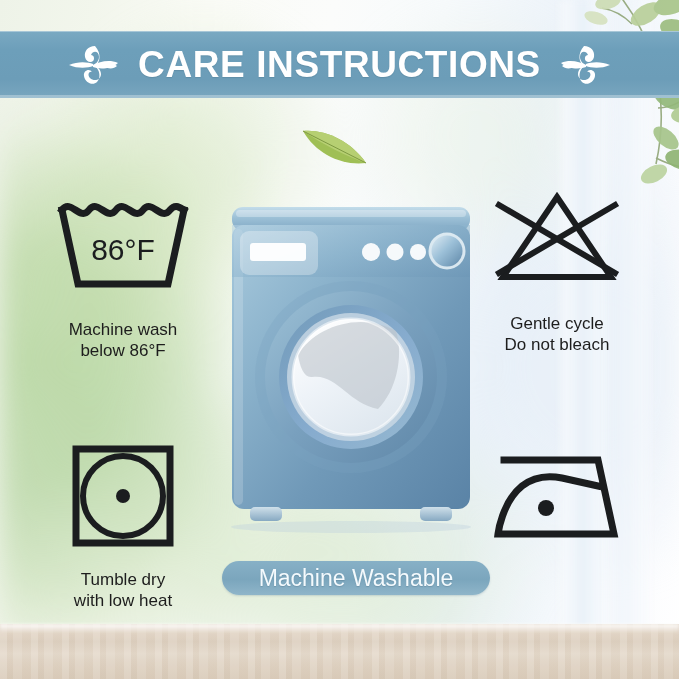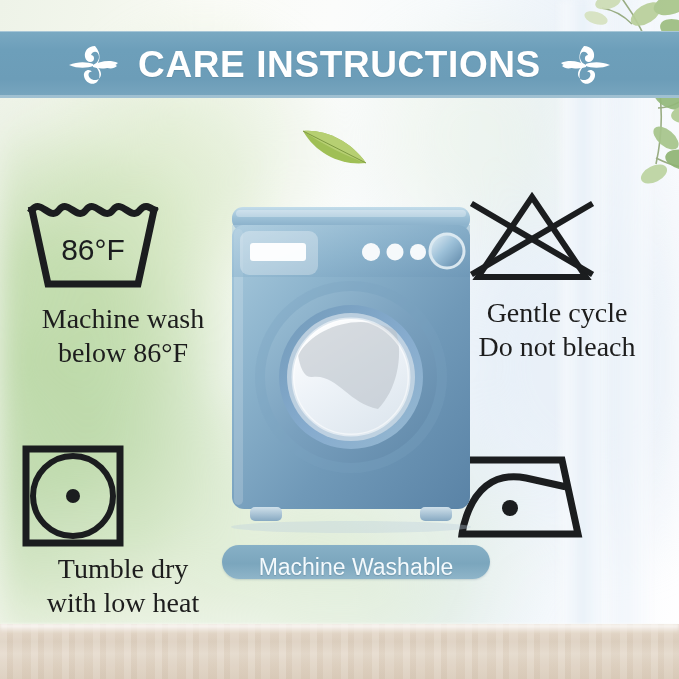--- a/index.html
+++ b/index.html
@@ -90,44 +90,43 @@
   }
   .banner-title{
     color:#ffffff;font-size:37px;font-weight:bold;letter-spacing:.6px;
     line-height:1;white-space:nowrap;
     text-shadow:0 1px 1px rgba(60,95,115,.25);
   }
   .orn{width:58px;height:46px;flex:0 0 auto;}
 
   
   .item{position:absolute;text-align:center;width:210px;}
-  .item .glyph{height:112px;display:flex;align-items:center;justify-content:flex-start;}
+  .item .glyph{height:112px;display:flex;align-items:center;justify-content:center;}
   .item .cap{
-    color:#1d1d1d;font-size:28px;line-height:1.22;white-space:pre-line;
-    margin-top:0;
-    font-family:Liberation Serif, serif;
+    color:#1d1d1d;font-size:17px;line-height:1.22;white-space:pre-line;
+    margin-top:18px;
   }
   #item-wash{left:18px;top:190px;}
   #item-bleach{left:452px;top:184px;}
   #item-dry{left:18px;top:440px;}
   #item-iron{left:452px;top:440px;}
 
   .stroke{fill:none;stroke:#1b1d1f;stroke-linecap:square;stroke-linejoin:miter;}
   .fillk{fill:#1b1d1f;}
   .temp-label{font-family:"Liberation Sans",sans-serif;font-size:30px;fill:#1b1d1f;font-weight:400;}
 
   
   .washer{position:absolute;left:228px;top:207px;width:246px;height:330px;}
 
   
   .badge{
-    position:absolute;left:222px;top:545px;width:268px;height:34px;
+    position:absolute;left:222px;top:561px;width:268px;height:34px;
     border-radius:17px;
     background:linear-gradient(180deg,#87b0c6 0%, #7ba6bd 55%, #8fb5c9 100%);
-    display:flex;align-items:flex-end;justify-content:center;
+    display:flex;align-items:center;justify-content:center;
     box-shadow:0 1px 2px rgba(90,125,145,.25);
   }
   .badge span{
     color:#f4fafd;font-size:23px;line-height:1;
     text-shadow:0 1px 1px rgba(75,110,130,.35);
   }
 </style>
 </head>
 <body>
 

